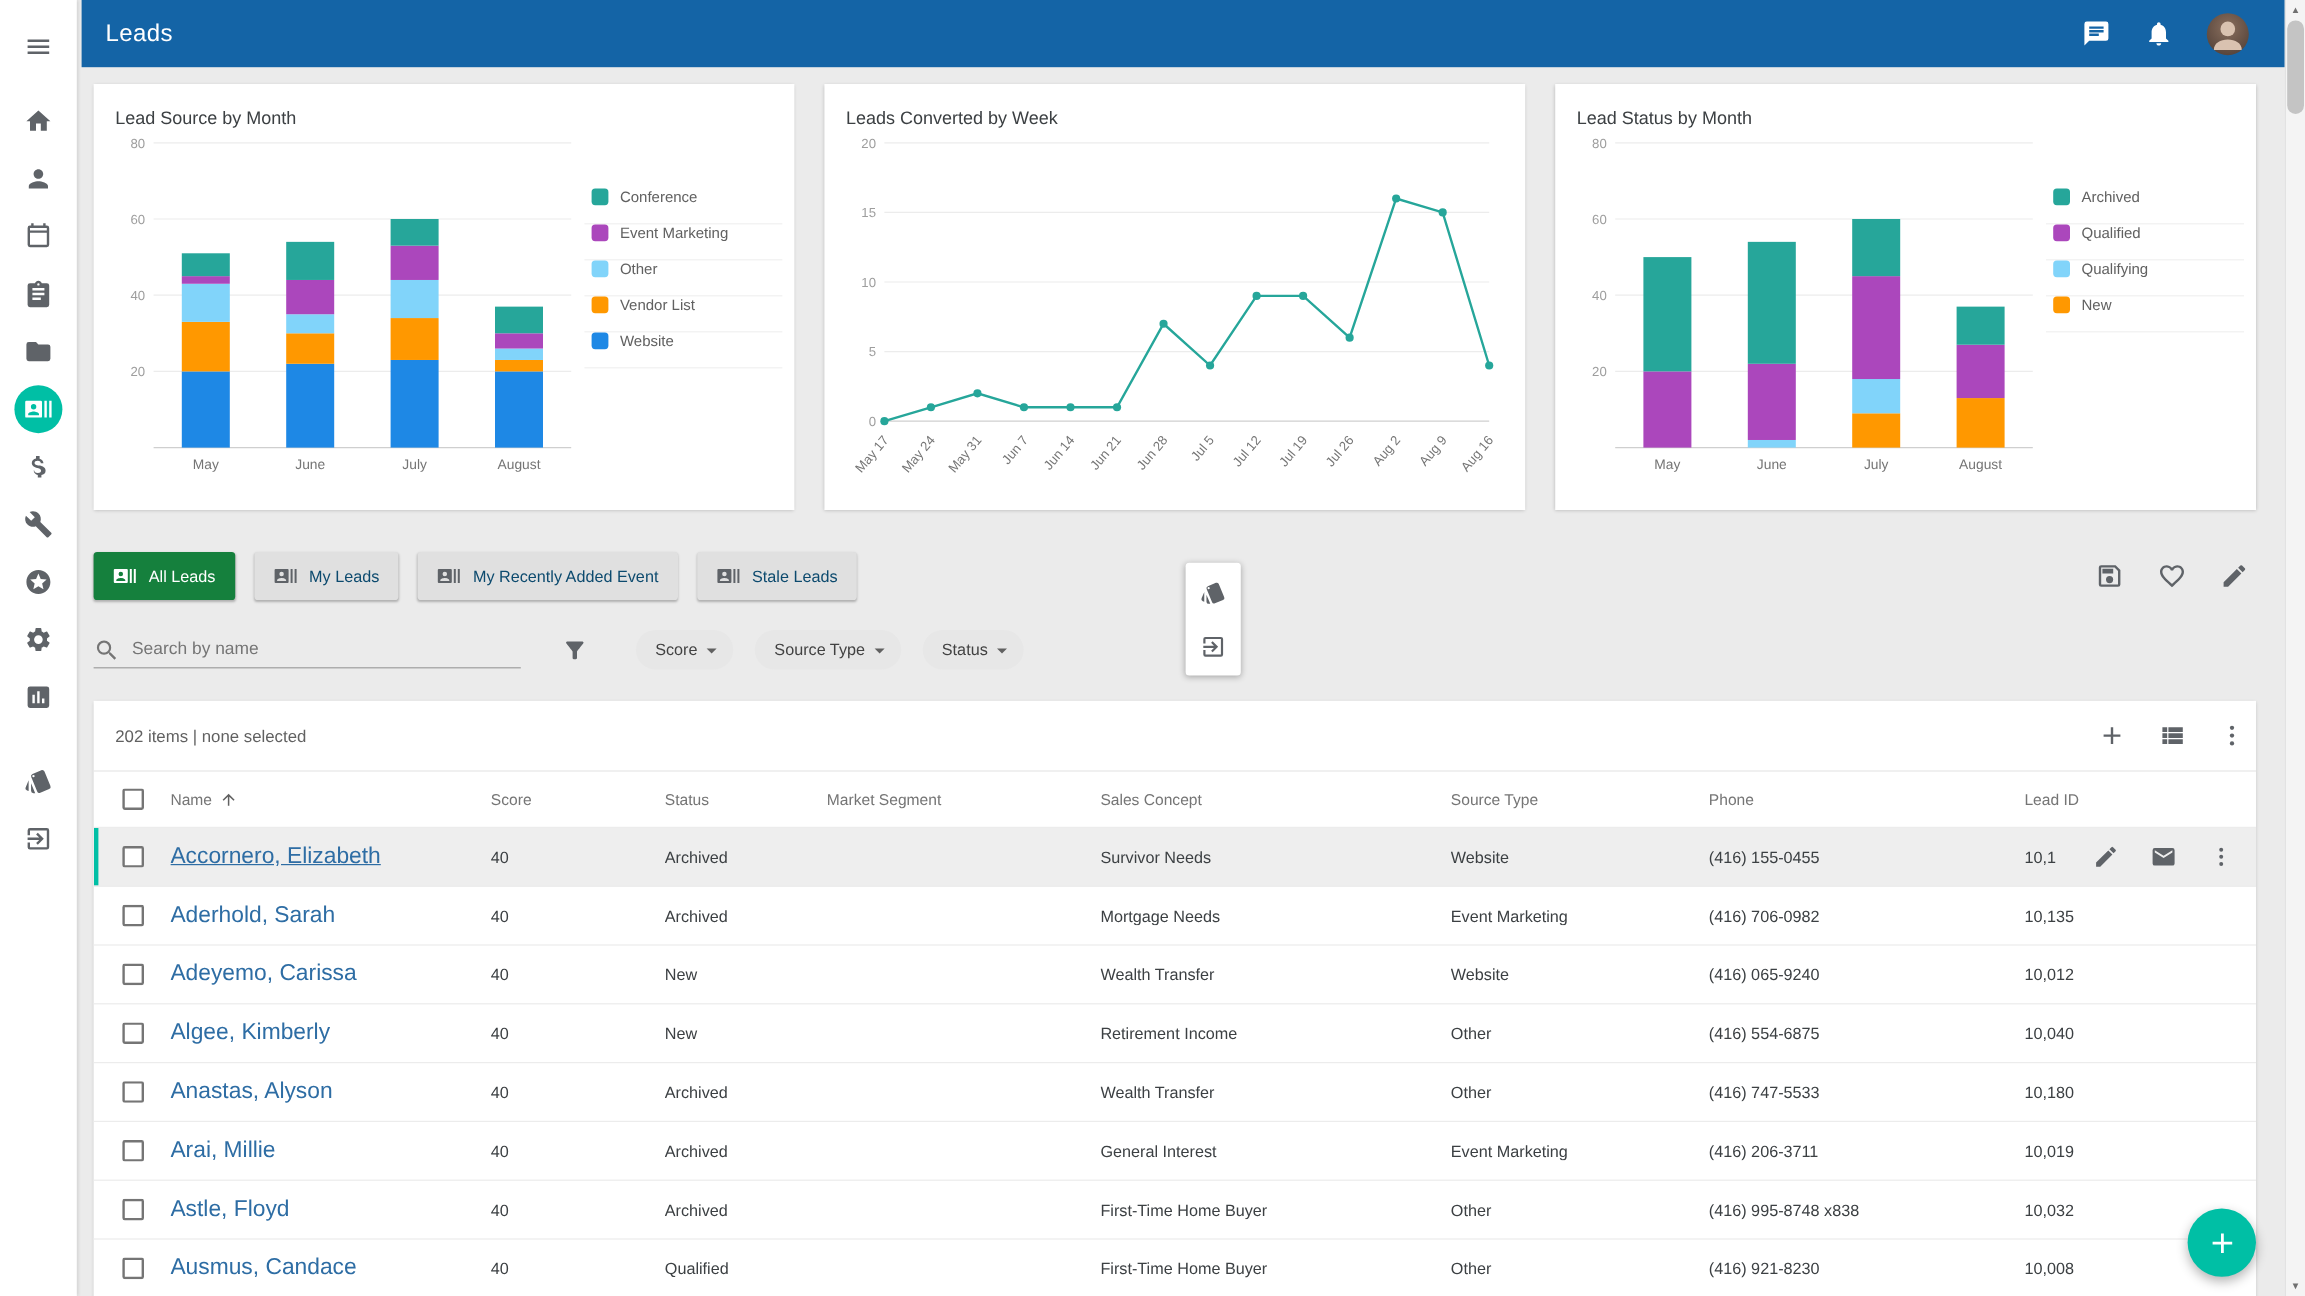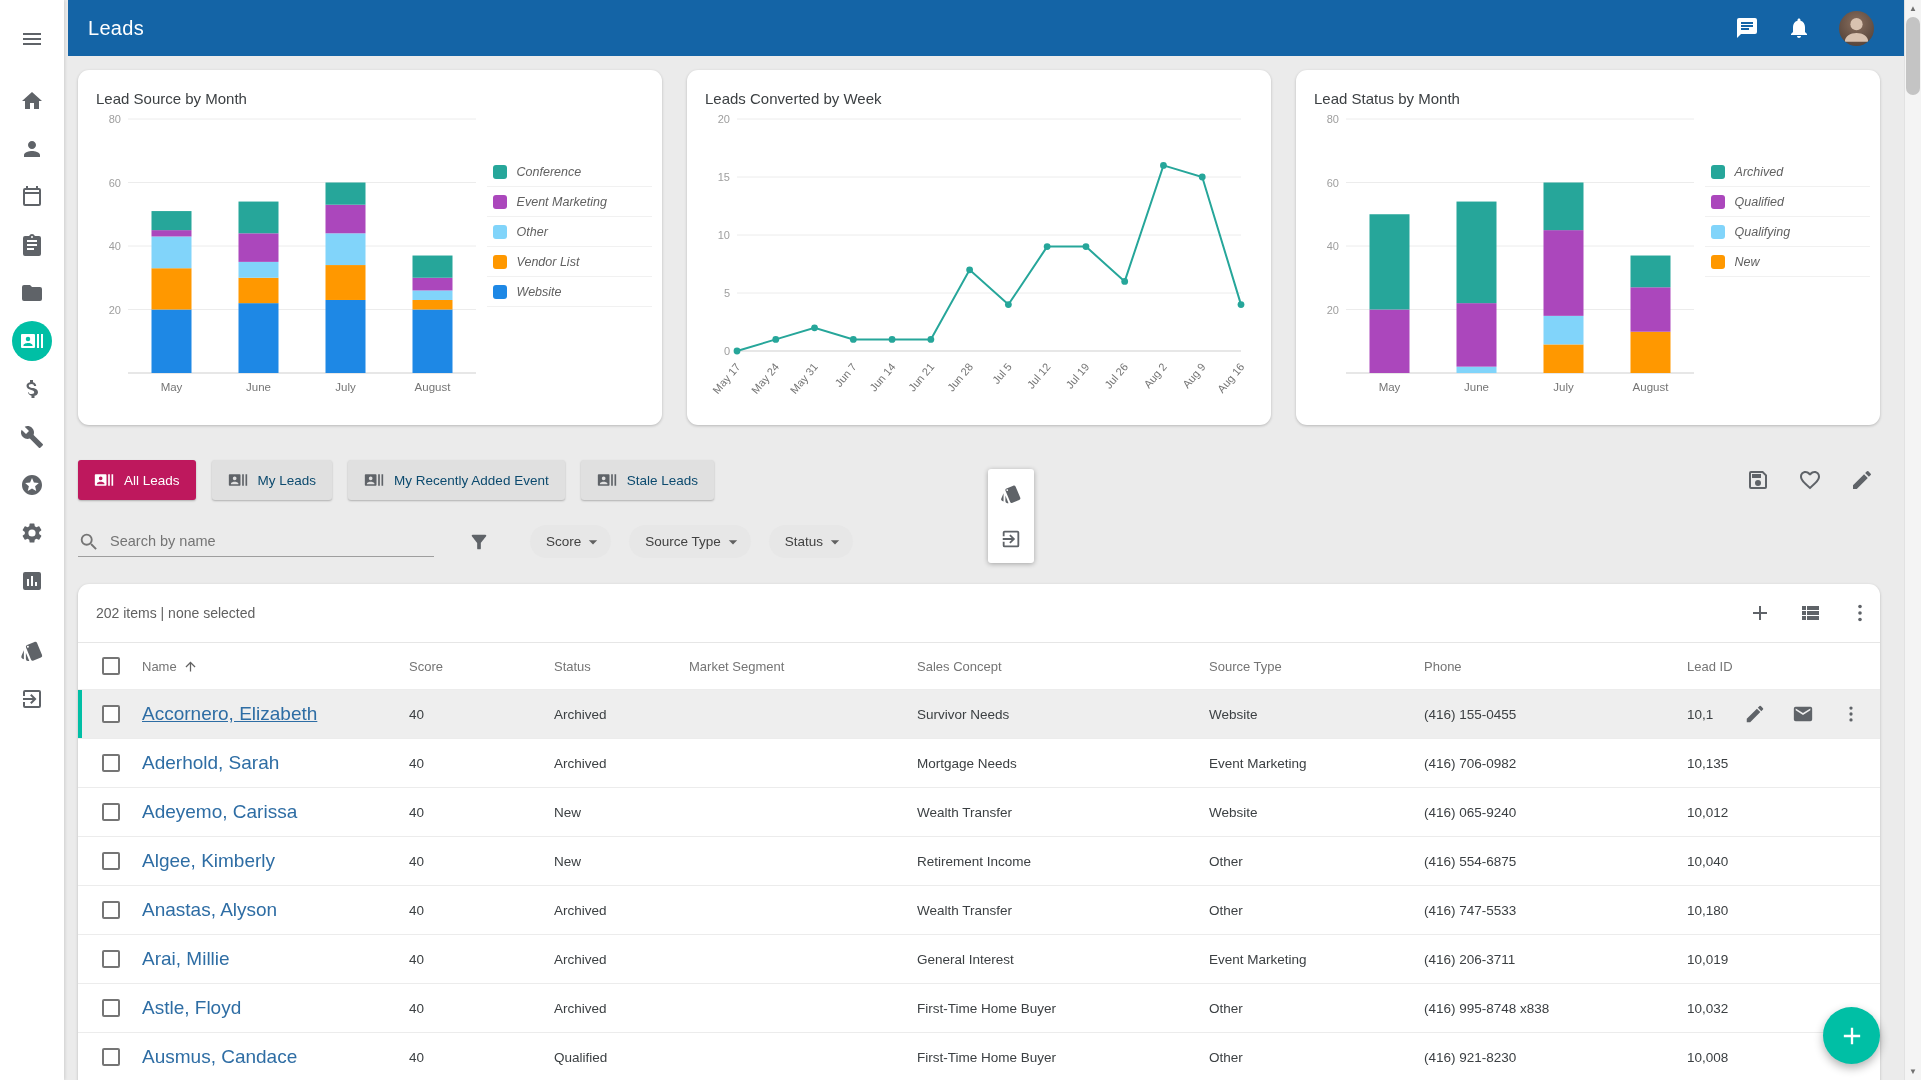--- a/index.html
+++ b/index.html
@@ -23,38 +23,38 @@
             display:flex; align-items:center; padding:0 30px 0 20px; z-index:5; color:#fff; }
   .appbar h1 { font-size:20px; font-weight:500; letter-spacing:.3px; }
   .appbar-right { margin-left:auto; display:flex; align-items:center; gap:28px; }
   .appbar-right .icon { color:#fff; cursor:pointer; }
   .avatar { width:35px; height:35px; border-radius:50%; background:radial-gradient(circle at 50% 35%, #8a6f5e, #4a3a32); overflow:hidden;
             display:flex; align-items:flex-end; justify-content:center; cursor:pointer; }
 
   
   .content { position:absolute; left:64px; top:56px; right:17px; bottom:0; padding:14px 0 0 14px; }
 
-  .card { background:#fff; border-radius:11px; box-shadow:0 1px 3px rgba(0,0,0,.22); }
+  .card { background:#fff; border-radius:0; box-shadow:0 1px 3px rgba(0,0,0,.22); }
 
   .charts-row { display:flex; gap:25px; margin-bottom:35px; }
   .chart-card { width:584px; height:355px; padding:20px 10px 8px 16px; overflow:hidden; }
   .chart-card h2 { font-size:15px; font-weight:400; color:#3C4043; margin:0 0 4px 2px; }
   .chart-body { display:flex; align-items:flex-start; }
   .legend { list-style:none; margin:46px 0 0 4px; width:166px; }
-  .legend li { display:flex; align-items:center; height:30px; border-bottom:1px solid #F1F1F1;font-style:italic; }
+  .legend li { display:flex; height:30px; border-bottom:1px solid #F1F1F1; }
   .legend .swatch { width:14px; height:14px; border-radius:3px; margin:0 10px 0 6px; flex:none; }
   .legend .legend-label { font-size:12.5px; color:#616161; }
 
   
   .views-row { width:1802px; display:flex; align-items:center; gap:16px; margin-bottom:25px; }
   .view-btn { display:flex; align-items:center; gap:10px; height:40px; padding:0 16px; border:none; border-radius:3px;
               background:#E0E0E0; color:#0c4a6e; font-size:13.5px; font-family:inherit; cursor:pointer;
               box-shadow:0 1px 2px rgba(0,0,0,.25); }
   .view-btn .icon { color:#5F6368; }
-  .view-btn.active { background:#be185d; color:#fff; }
+  .view-btn.active { background:#15803d; color:#fff; }
   .view-btn.active .icon { color:#fff; }
   .views-actions { margin-left:auto; display:flex; gap:28px; padding-right:6px; }
   .views-actions .icon { color:#5F6368; cursor:pointer; }
 
   
   .mini-panel { position:absolute; left:924px; top:413px; width:46px; background:#fff; border-radius:3px;
                 box-shadow:0 1px 5px rgba(0,0,0,.3); z-index:4; padding:2px 0; }
   .mini-panel .mini-btn { width:46px; height:45px; display:flex; align-items:center; justify-content:center; color:#5F6368; cursor:pointer; }
 
   

